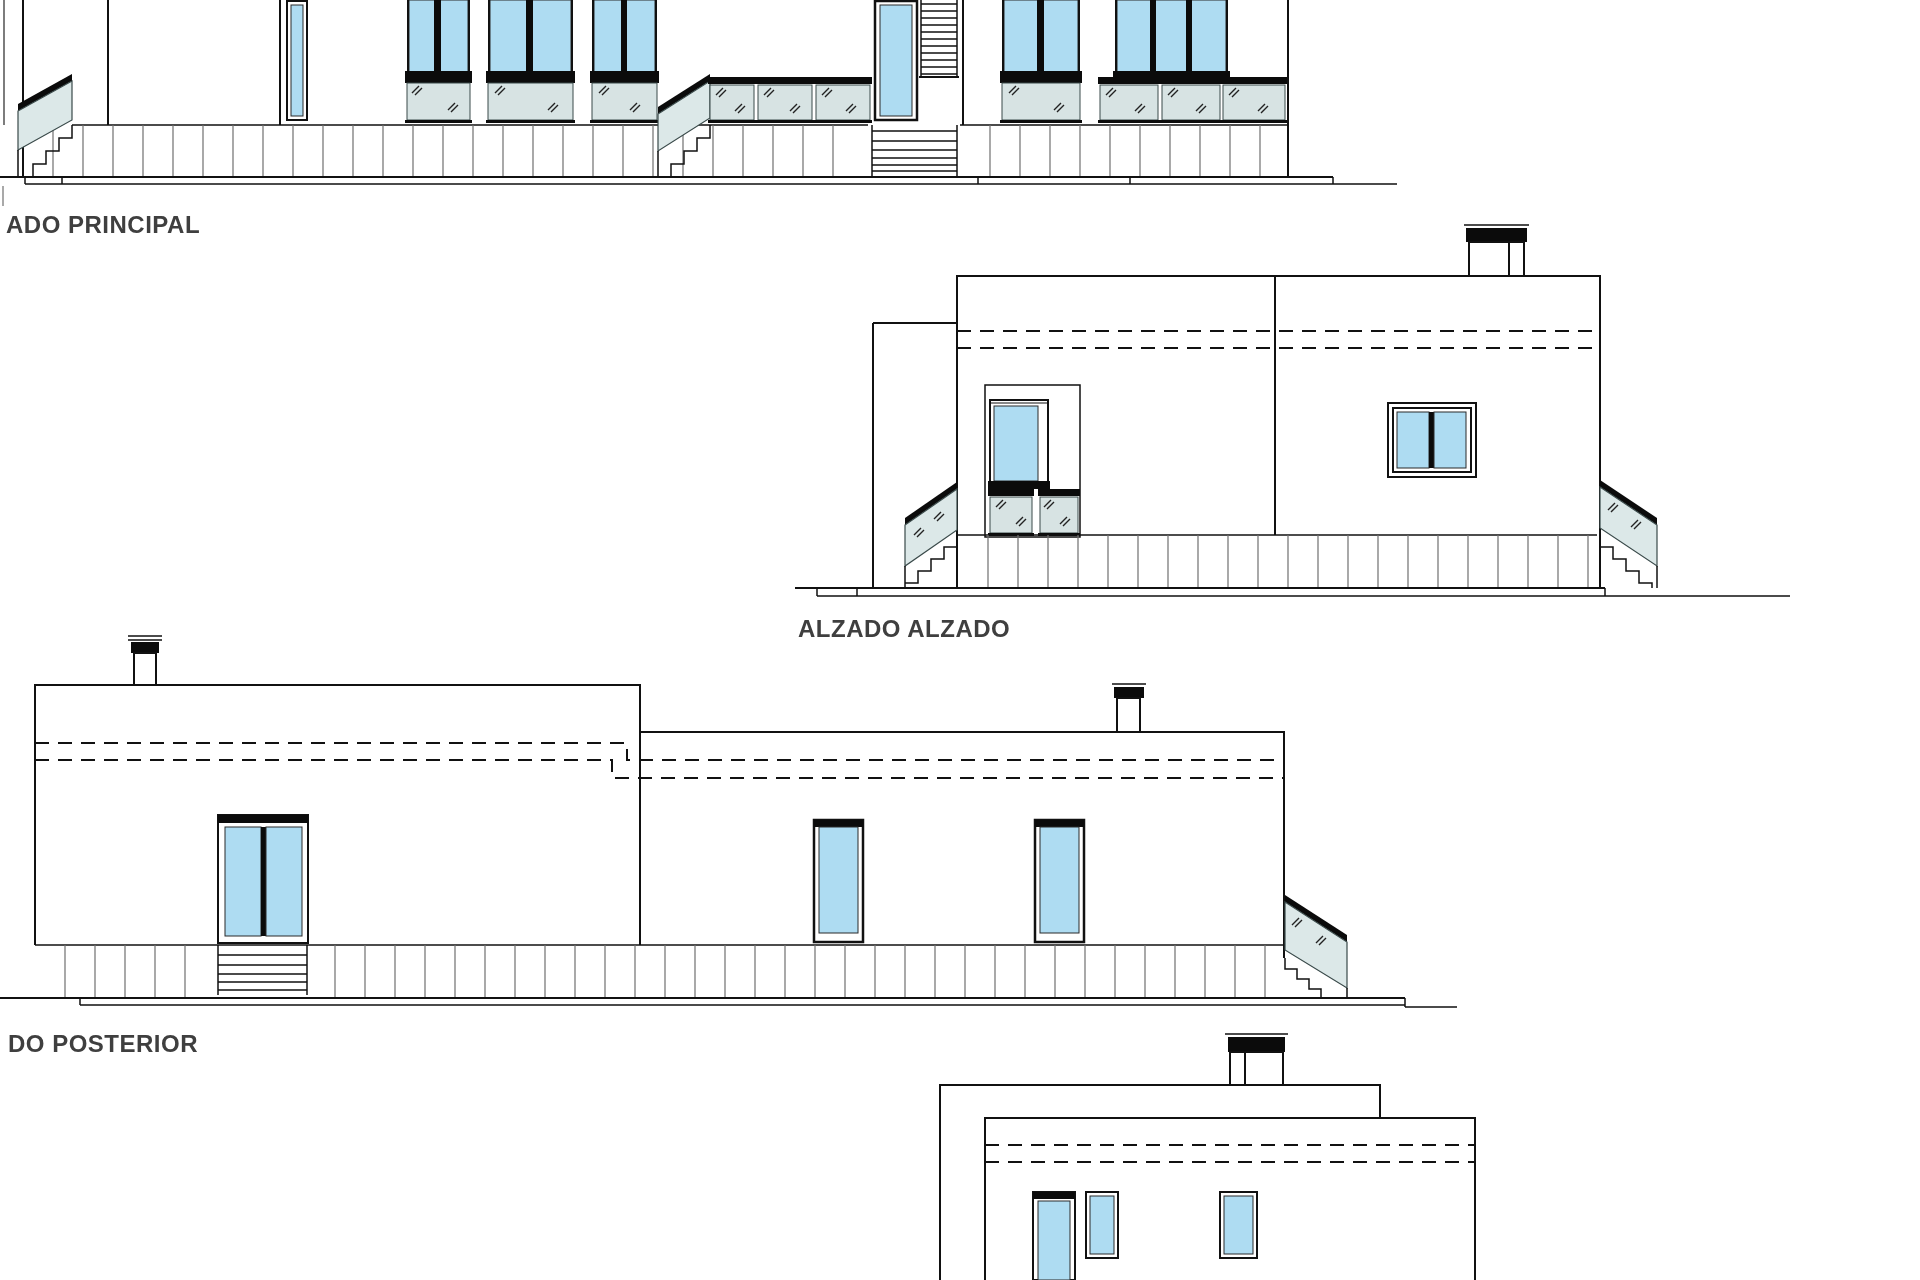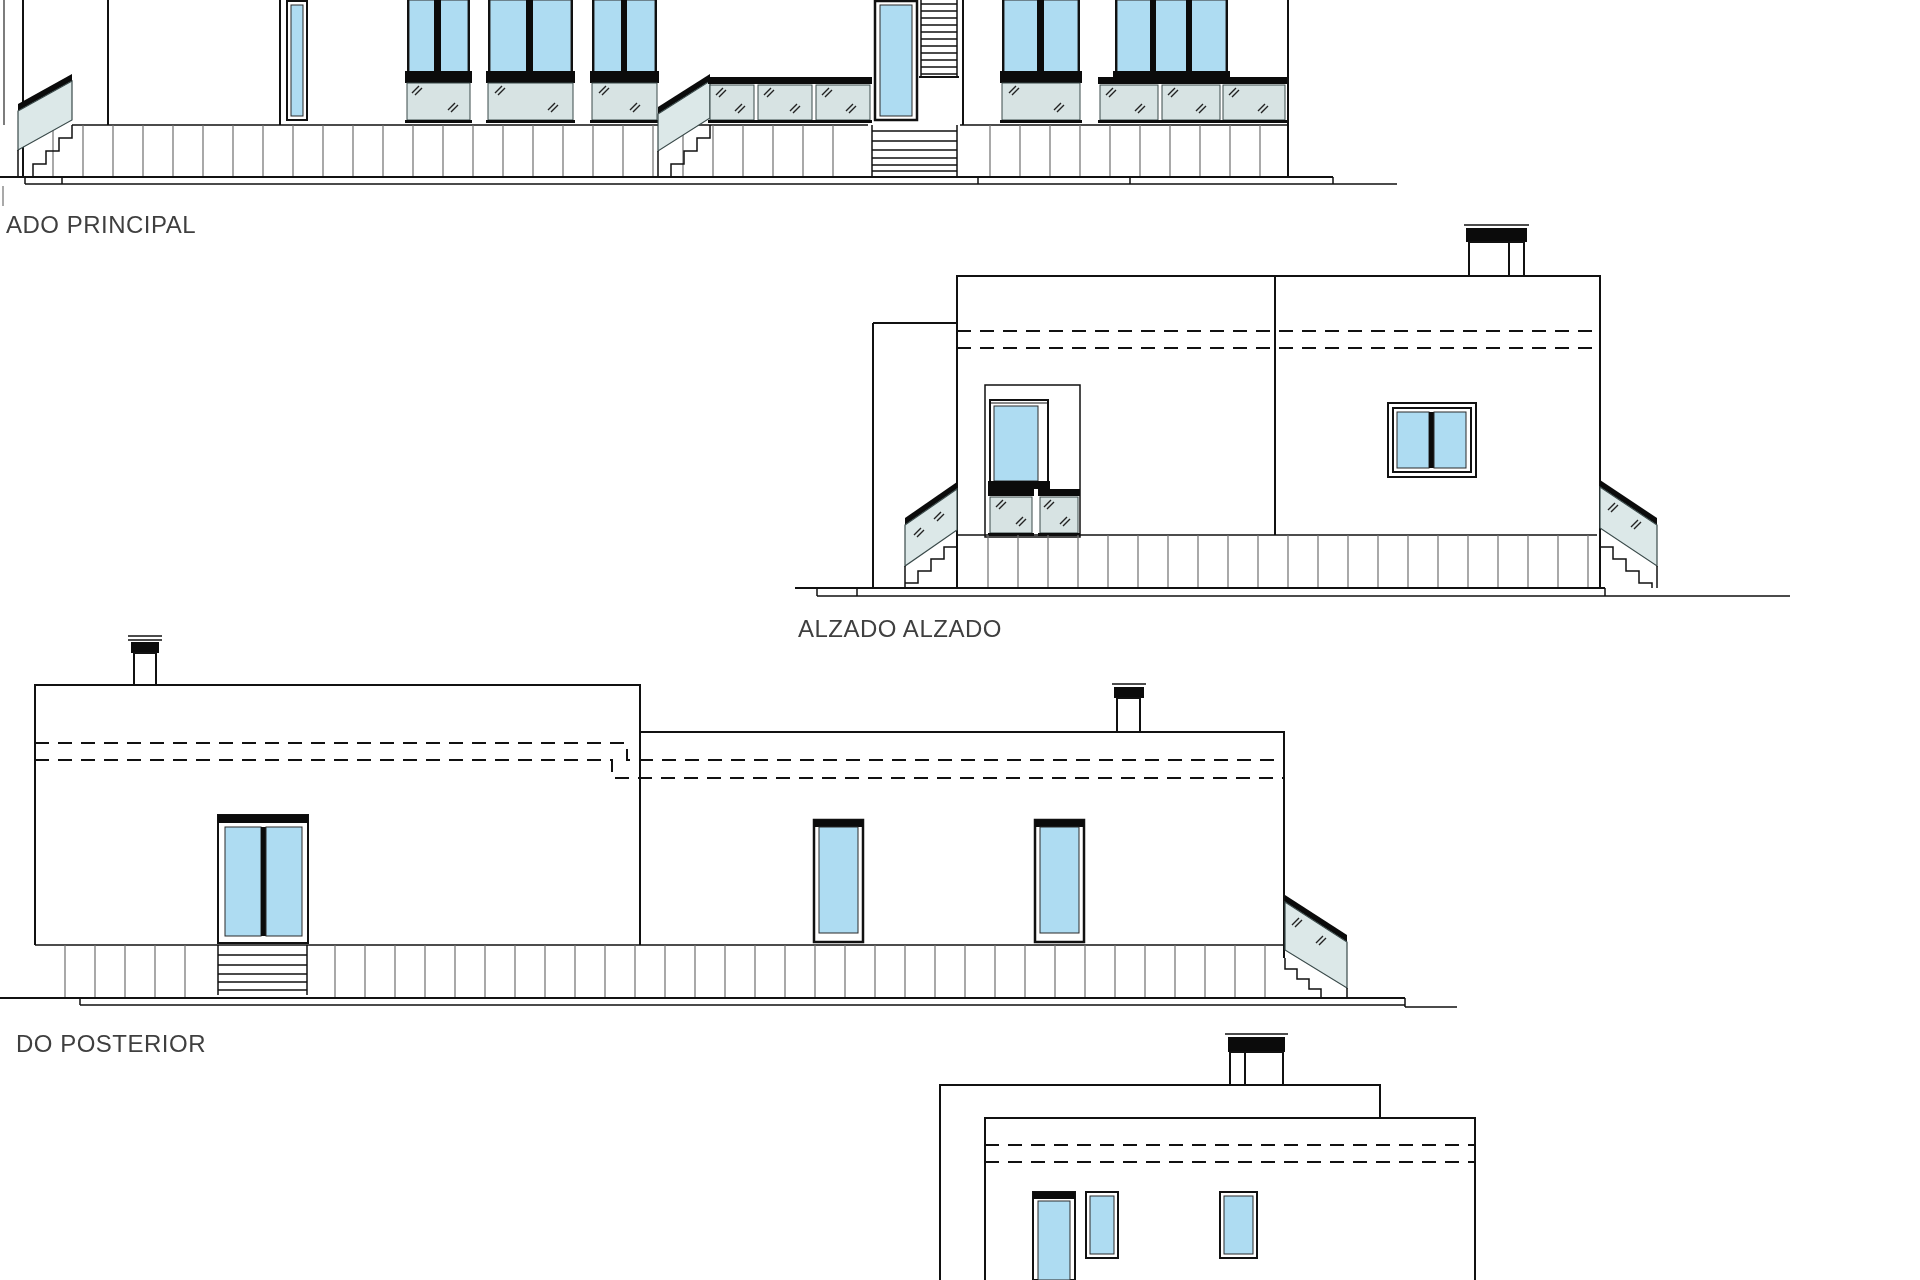--- a/index.html
+++ b/index.html
@@ -3,21 +3,21 @@
 <meta charset="utf-8">
 <style>
   :root{
     --paper:#ffffff; --line:#111111; --glass_blue:#aedcf2; --railing_glass:#dce8e8;
     --balustrade_glass:#d7e3e3; --plinth_line:#707070; --label_text:#3f3f3f;
   }
   html,body{margin:0;padding:0;background:#fff;}
   #sheet{position:relative;width:1920px;height:1280px;background:var(--paper);
          font-family:"Liberation Sans",sans-serif;overflow:hidden;}
   #sheet svg{position:absolute;left:0;top:0;}
-  .lbl{position:absolute;font-size:24px;font-weight:400;letter-spacing:0.5px;
+  .lbl{position:absolute;font-size:24px;font-weight:700;letter-spacing:0.5px;
        color:var(--label_text);white-space:nowrap;}
   
   .w2{stroke:var(--line);stroke-width:2;fill:none;}
   .w15{stroke:var(--line);stroke-width:1.5;fill:none;}
   .thin{stroke:var(--line);stroke-width:1.1;fill:none;}
   .plinth{stroke:var(--plinth_line);stroke-width:1.2;fill:none;}
   .dash{stroke:var(--line);stroke-width:2;fill:none;stroke-dasharray:14 9;}
   .blk{fill:#0b0b0b;stroke:none;}
   .glass{fill:var(--glass_blue);stroke:#2a2a2a;stroke-width:1;}
   .rglass{fill:var(--railing_glass);stroke:#3a4a4a;stroke-width:1.2;}
@@ -312,15 +312,15 @@
     </g>
     <g>
       <rect class="wfill" x="1220" y="1192" width="37" height="66"></rect>
       <rect class="glass" x="1224" y="1196" width="29" height="58"></rect>
     </g>
   </g>
 </svg>
 
   <div class="lbl" style="left:6px;top:211px">ADO PRINCIPAL</div>
   <div class="lbl" style="left:798px;top:615px">ALZADO ALZADO</div>
-  <div class="lbl" style="left:16px;top:1030px">DO POSTERIOR</div>
+  <div class="lbl" style="left:8px;top:1030px">DO POSTERIOR</div>
 
 </div>
 
 </body></html>

